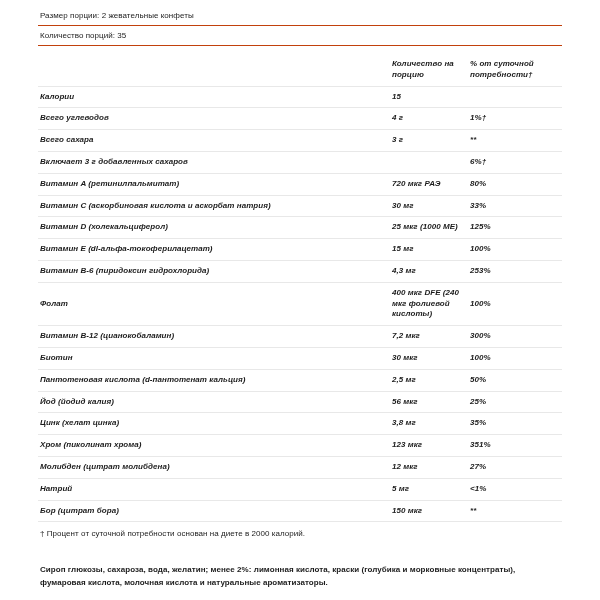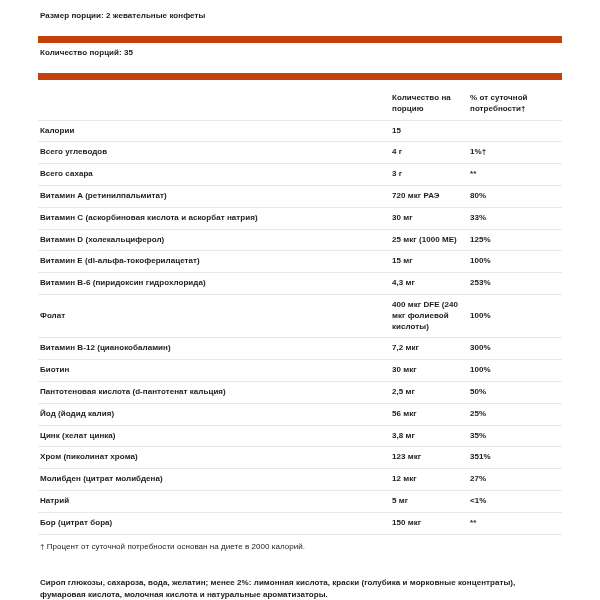--- a/index.html
+++ b/index.html
@@ -15,23 +15,23 @@
     color: #1c1c1c;
     font-size: 8px;
     -webkit-font-smoothing: antialiased;
   }
   .panel {
     padding: 6px 38px 0 38px;
     width: 600px;
   }
   
   .serving-row {
-    border-bottom: 7px solid #c2410c;
-    padding: 5px 2px 16px 2px;
-    font-weight: bold;
+    border-bottom: 1px solid #c2410c;
+    padding: 5px 2px 5px 2px;
+    font-weight: normal;
     font-size: 8px;
     letter-spacing: 0.05px;
   }
   .serving-gap {
     height: 9px;
   }
   
   table.facts {
     width: 100%;
     border-collapse: collapse;
@@ -39,20 +39,21 @@
   }
   table.facts td, table.facts th {
     vertical-align: middle;
     text-align: left;
     font-weight: bold;
     font-size: 8px;
     padding: 5px 4px 5px 2px;
     border-bottom: 1px solid #e8e8e8;
     line-height: 1.35;
     letter-spacing: 0.05px;
+    font-style: italic;
   }
   table.facts th {
     font-weight: bold;
     vertical-align: top;
     padding-top: 4px;
     padding-bottom: 5px;
   }
   col.c-name { width: 352px; }
   col.c-amt  { width: 78px; }
   col.c-dv   { width: 94px; }
@@ -123,20 +124,25 @@
           <td class="name">Всего углеводов</td>
           <td class="amt">4 г</td>
           <td class="dv">1%†</td>
         </tr>
         <tr>
           <td class="name">Всего сахара</td>
           <td class="amt">3 г</td>
           <td class="dv">**</td>
         </tr>
         <tr>
+          <td class="name">Включает 3 г добавленных сахаров</td>
+          <td class="amt"></td>
+          <td class="dv">6%†</td>
+        </tr>
+        <tr>
           <td class="name">Витамин A (ретинилпальмитат)</td>
           <td class="amt">720 мкг РАЭ</td>
           <td class="dv">80%</td>
         </tr>
         <tr>
           <td class="name">Витамин C (аскорбиновая кислота и аскорбат натрия)</td>
           <td class="amt">30 мг</td>
           <td class="dv">33%</td>
         </tr>
         <tr>

